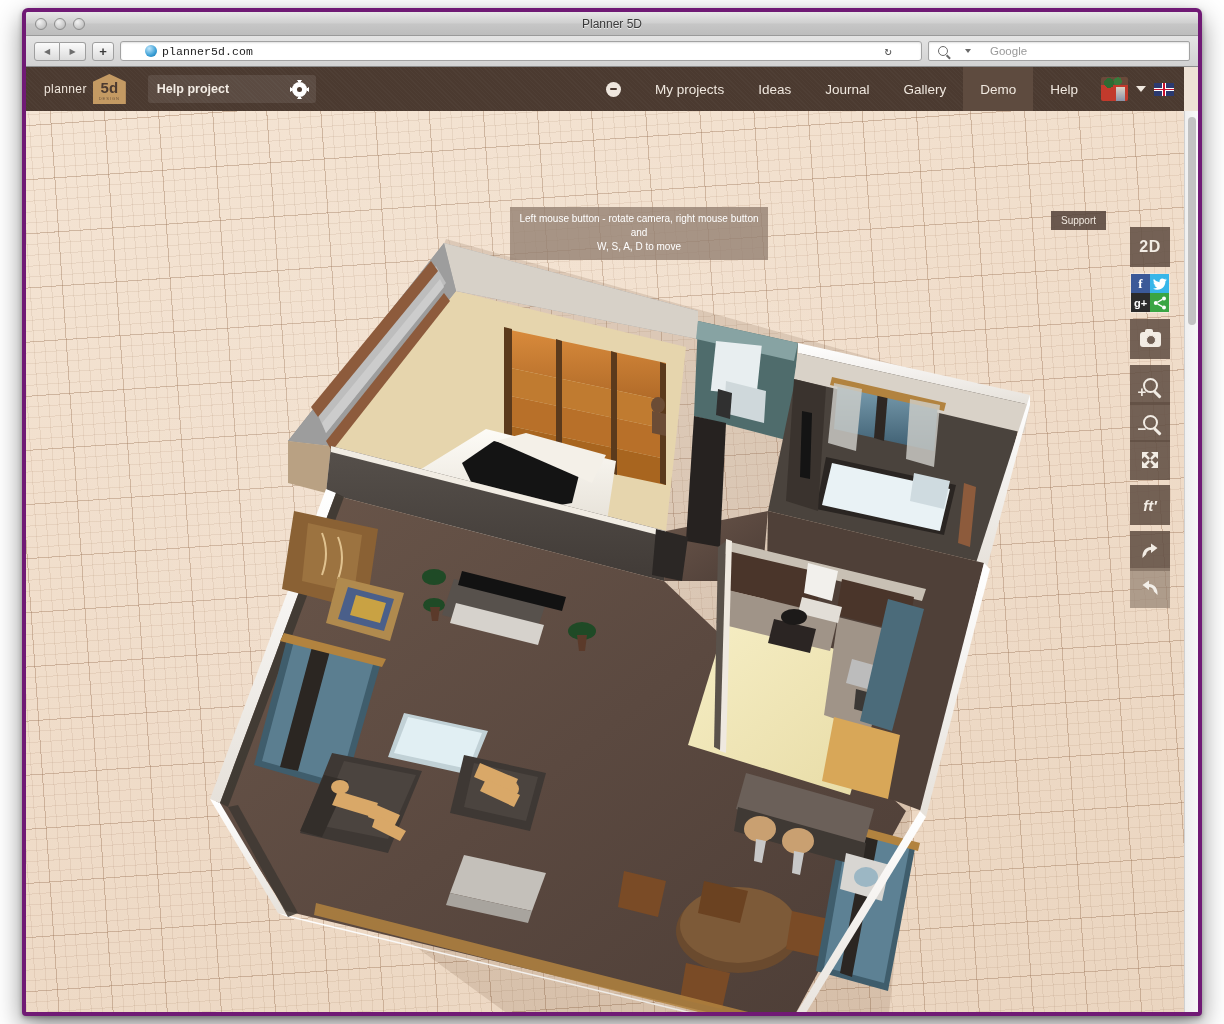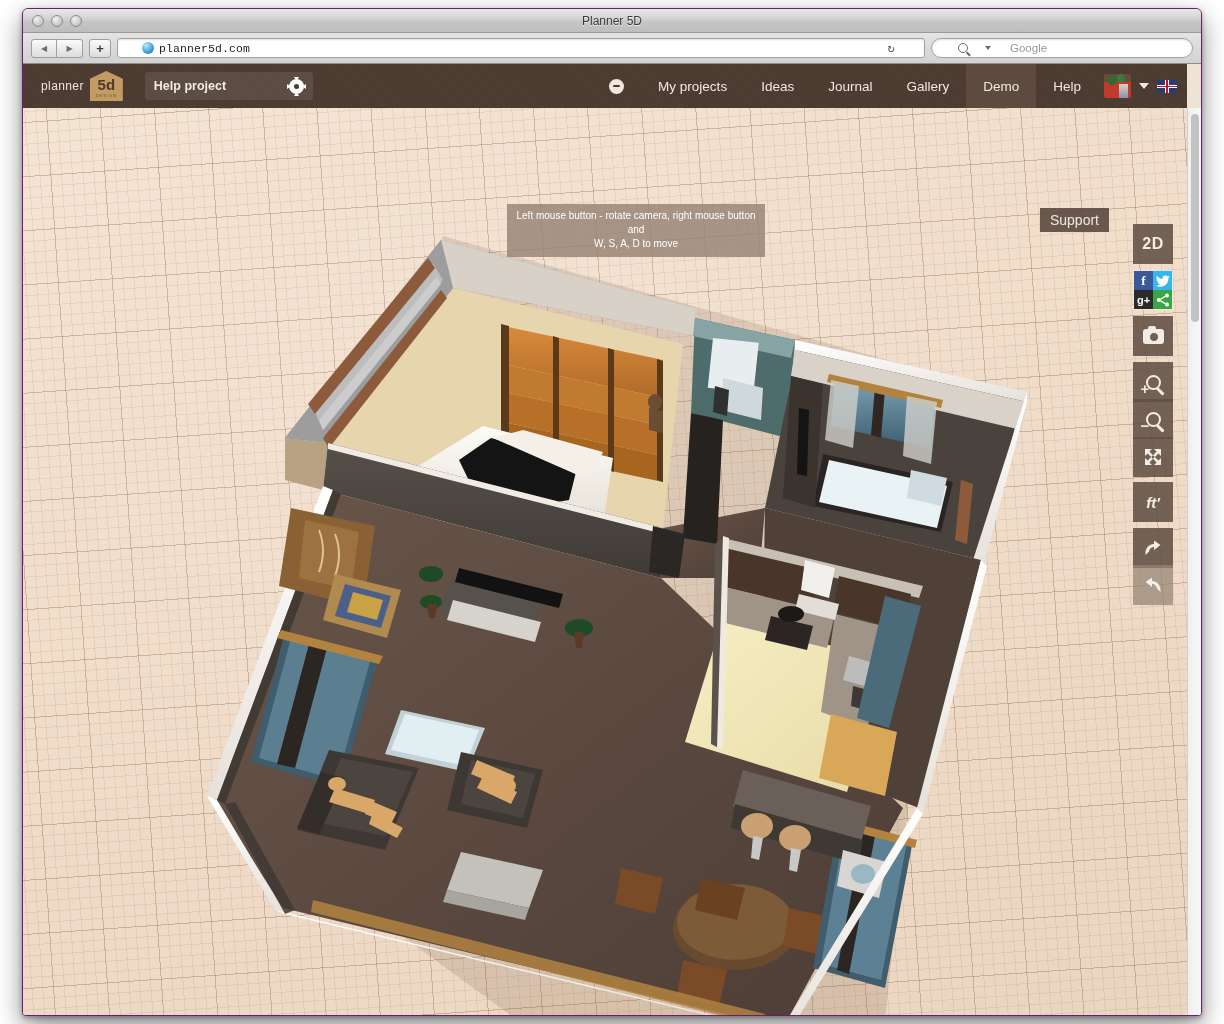--- a/index.html
+++ b/index.html
@@ -7,21 +7,21 @@
     width:1224px; height:1024px;
     background:#ffffff;
     font-family:"Liberation Sans", sans-serif;
     overflow:hidden;
   }
 
   
   #os-window{
     position:absolute; left:22px; top:8px;
     width:1180px; height:1008px;
-    border:1px solid #701a75;
+    border:4px solid #701a75;
     border-radius:6px 6px 4px 4px;
     background:#dcdcdc;
     box-shadow:0 10px 26px rgba(0,0,0,.45), 0 2px 5px rgba(0,0,0,.3);
     overflow:hidden;
   }
 
   
   #titlebar{
     position:relative; height:24px;
     background:linear-gradient(to bottom,#e8e8e8 0%,#cfcfcf 48%,#c6c6c6 52%,#bdbdbd 100%);
@@ -78,23 +78,23 @@
     background:radial-gradient(circle at 35% 30%, #bfe6fb, #3a9fd6 60%, #1d6fa5 100%);
     flex:0 0 auto;
   }
   .urltext{ font-size:11.5px; color:#1d1d1d; letter-spacing:.1px; }
   .reload{
     width:18px;height:18px;border-radius:3px;
     display:flex;align-items:center;justify-content:center;
     font-size:12px;color:#555; flex:0 0 auto;
   }
   #searchbar{
-    width:262px;height:20px;border-radius:10px;
+    width:262px;height:20px;border-radius:2px;
     background:#fff;border:1px solid #a2a2a2;
-    display:flex;align-items:center;gap:19px;padding:0 26px;
+    display:flex;align-items:center;gap:19px;padding:0 9px;
     box-shadow:inset 0 1px 2px rgba(0,0,0,.13);
   }
   .mag{
     width:10px;height:10px;border-radius:50%;
     border:1.6px solid #6a6a6a; position:relative; flex:0 0 auto;
   }
   .mag::after{
     content:""; position:absolute; right:-4px; bottom:-3px;
     width:5px;height:1.6px;background:#6a6a6a; transform:rotate(45deg);
   }
@@ -214,21 +214,21 @@
   #camera-hint{
     position:absolute; left:484px; top:96px; width:258px;
     background:rgba(150,131,116,.82);
     color:#fff; font-size:10px; text-align:center;
     padding:5px 6px 6px; line-height:14px;
     z-index:35;
   }
   #support-tip{
     position:absolute; right:78px; top:100px;
     background:rgba(86,70,60,.88);
-    color:#f0e8df; font-size:14px;
+    color:#f0e8df; font-size:10px;
     padding:4px 10px; z-index:35;
   }
 
   
   #viewport{
     position:absolute; left:0; top:44px; right:14px; bottom:0;
     overflow:hidden;
     background:#f0e0d0;
     border-radius:7px;
   }

